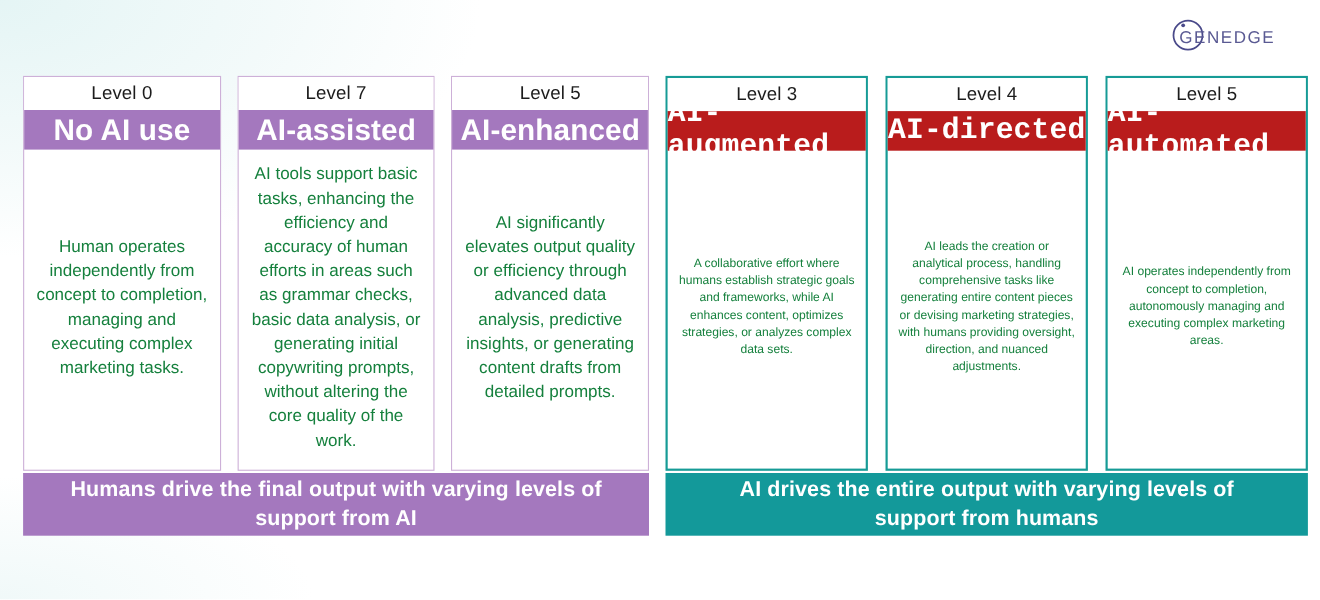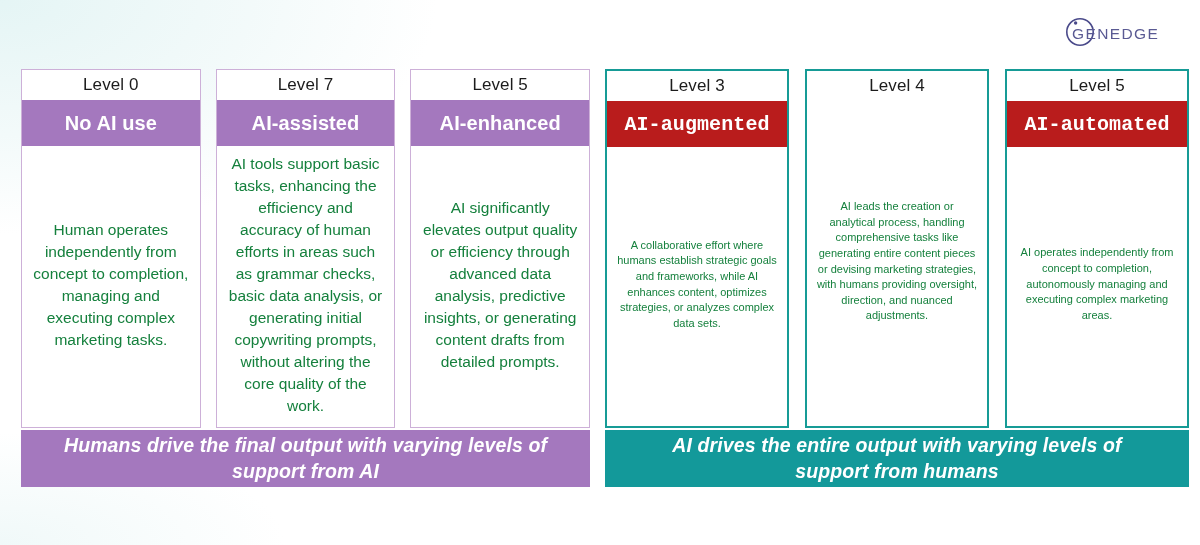--- a/index.html
+++ b/index.html
@@ -97,25 +97,25 @@
     display: flex;
     align-items: center;
     justify-content: center;
     font-size: 17px;
     color: #1c1c1c;
     letter-spacing: 0.1px;
     background: #ffffff;
   }
 
   .card-title {
-    height: 46px;
-    display: flex;
-    align-items: center;
-    justify-content: center;
-    font-size: 20px;
+    height: 36px;
+    display: flex;
+    align-items: center;
+    justify-content: center;
+    font-size: 27px;
     font-weight: bold;
     color: #ffffff;
     letter-spacing: 0.1px;
   }
   .group.humans .card-title { background: #a478be; }
   .group.ai     .card-title { background: #b91c1c; font-family: Liberation Mono, monospace; }
 
   .card-body {
     flex: 1;
     display: flex;
@@ -136,21 +136,20 @@
     display: flex;
     align-items: center;
     justify-content: center;
     text-align: center;
     color: #ffffff;
     font-size: 19.5px;
     font-weight: bold;
     line-height: 1.33;
     padding: 0 29px;
     letter-spacing: 0.1px;
-    font-style: italic;
   }
   .banner.purple { background: #a478be; }
   .banner.teal   { background: #13999a; }
 </style>
 </head>
 <body>
 
 <div class="bg-wash"></div>
 <div class="bg-wash-2"></div>
 
@@ -193,20 +192,21 @@
     <div class="cards">
 
       <div class="card">
         <div class="card-level">Level 3</div>
         <div class="card-title">AI-augmented</div>
         <div class="card-body">A collaborative effort where humans establish strategic goals and frameworks, while AI enhances content, optimizes strategies, or analyzes complex data sets.</div>
       </div>
 
       <div class="card">
         <div class="card-level">Level 4</div>
+        <div class="card-title">AI-directed</div>
         <div class="card-body">AI leads the creation or analytical process, handling comprehensive tasks like generating entire content pieces or devising marketing strategies, with humans providing oversight, direction, and nuanced adjustments.</div>
       </div>
 
       <div class="card">
         <div class="card-level">Level 5</div>
         <div class="card-title">AI-automated</div>
         <div class="card-body">AI operates independently from concept to completion, autonomously managing and executing complex marketing areas.</div>
       </div>
 
     </div>

